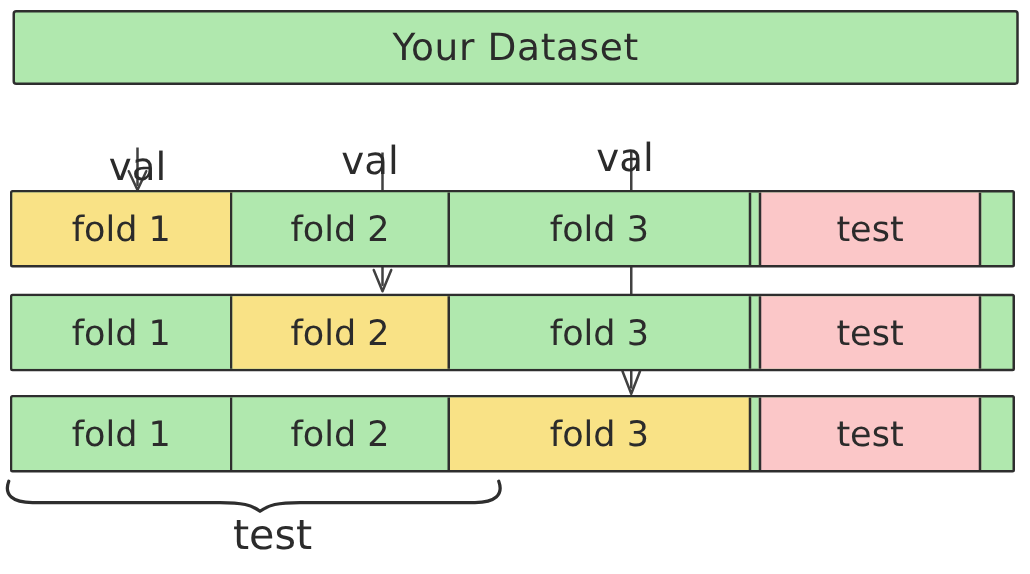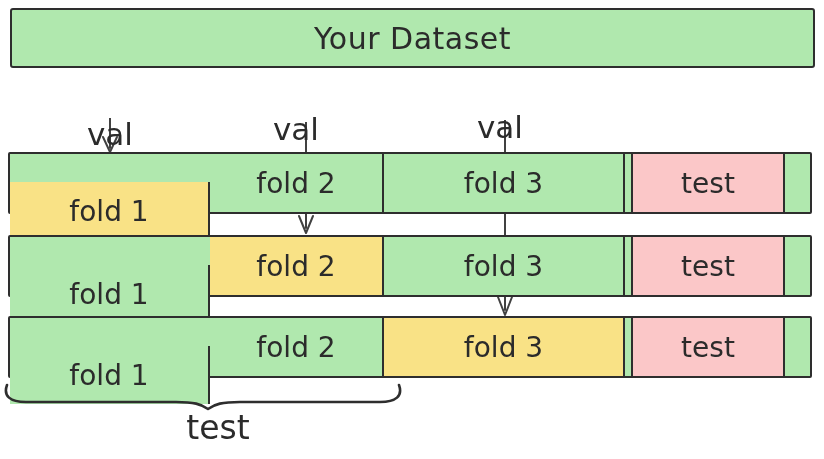--- a/index.html
+++ b/index.html
@@ -40,21 +40,21 @@
     border-radius:2px;
     box-sizing:border-box;
     display:flex;
     z-index:2;
   }
   .cell{
     box-sizing:border-box;height:100%;
     display:flex;align-items:center;justify-content:center;
     font-size:28px;
   }
-  .cell-fold1{width:200px;border-right:2px solid var(--stroke,#2e2e2e);margin-top:28px;}
+  .cell-fold1{width:176px;border-right:2px solid var(--stroke,#2e2e2e);}
   .cell-fold2{width:174px;border-right:2px solid var(--stroke,#2e2e2e);}
   .cell-fold3{width:241px;border-right:2px solid var(--stroke,#2e2e2e);}
   .cell-test{
     flex:1;margin-left:6px;margin-right:25px;
     border-left:2px solid var(--stroke,#2e2e2e);
     border-right:2px solid var(--stroke,#2e2e2e);
   }
   .row-1{top:152px;}
   .row-2{top:235px;}
   .row-3{top:316px;}

